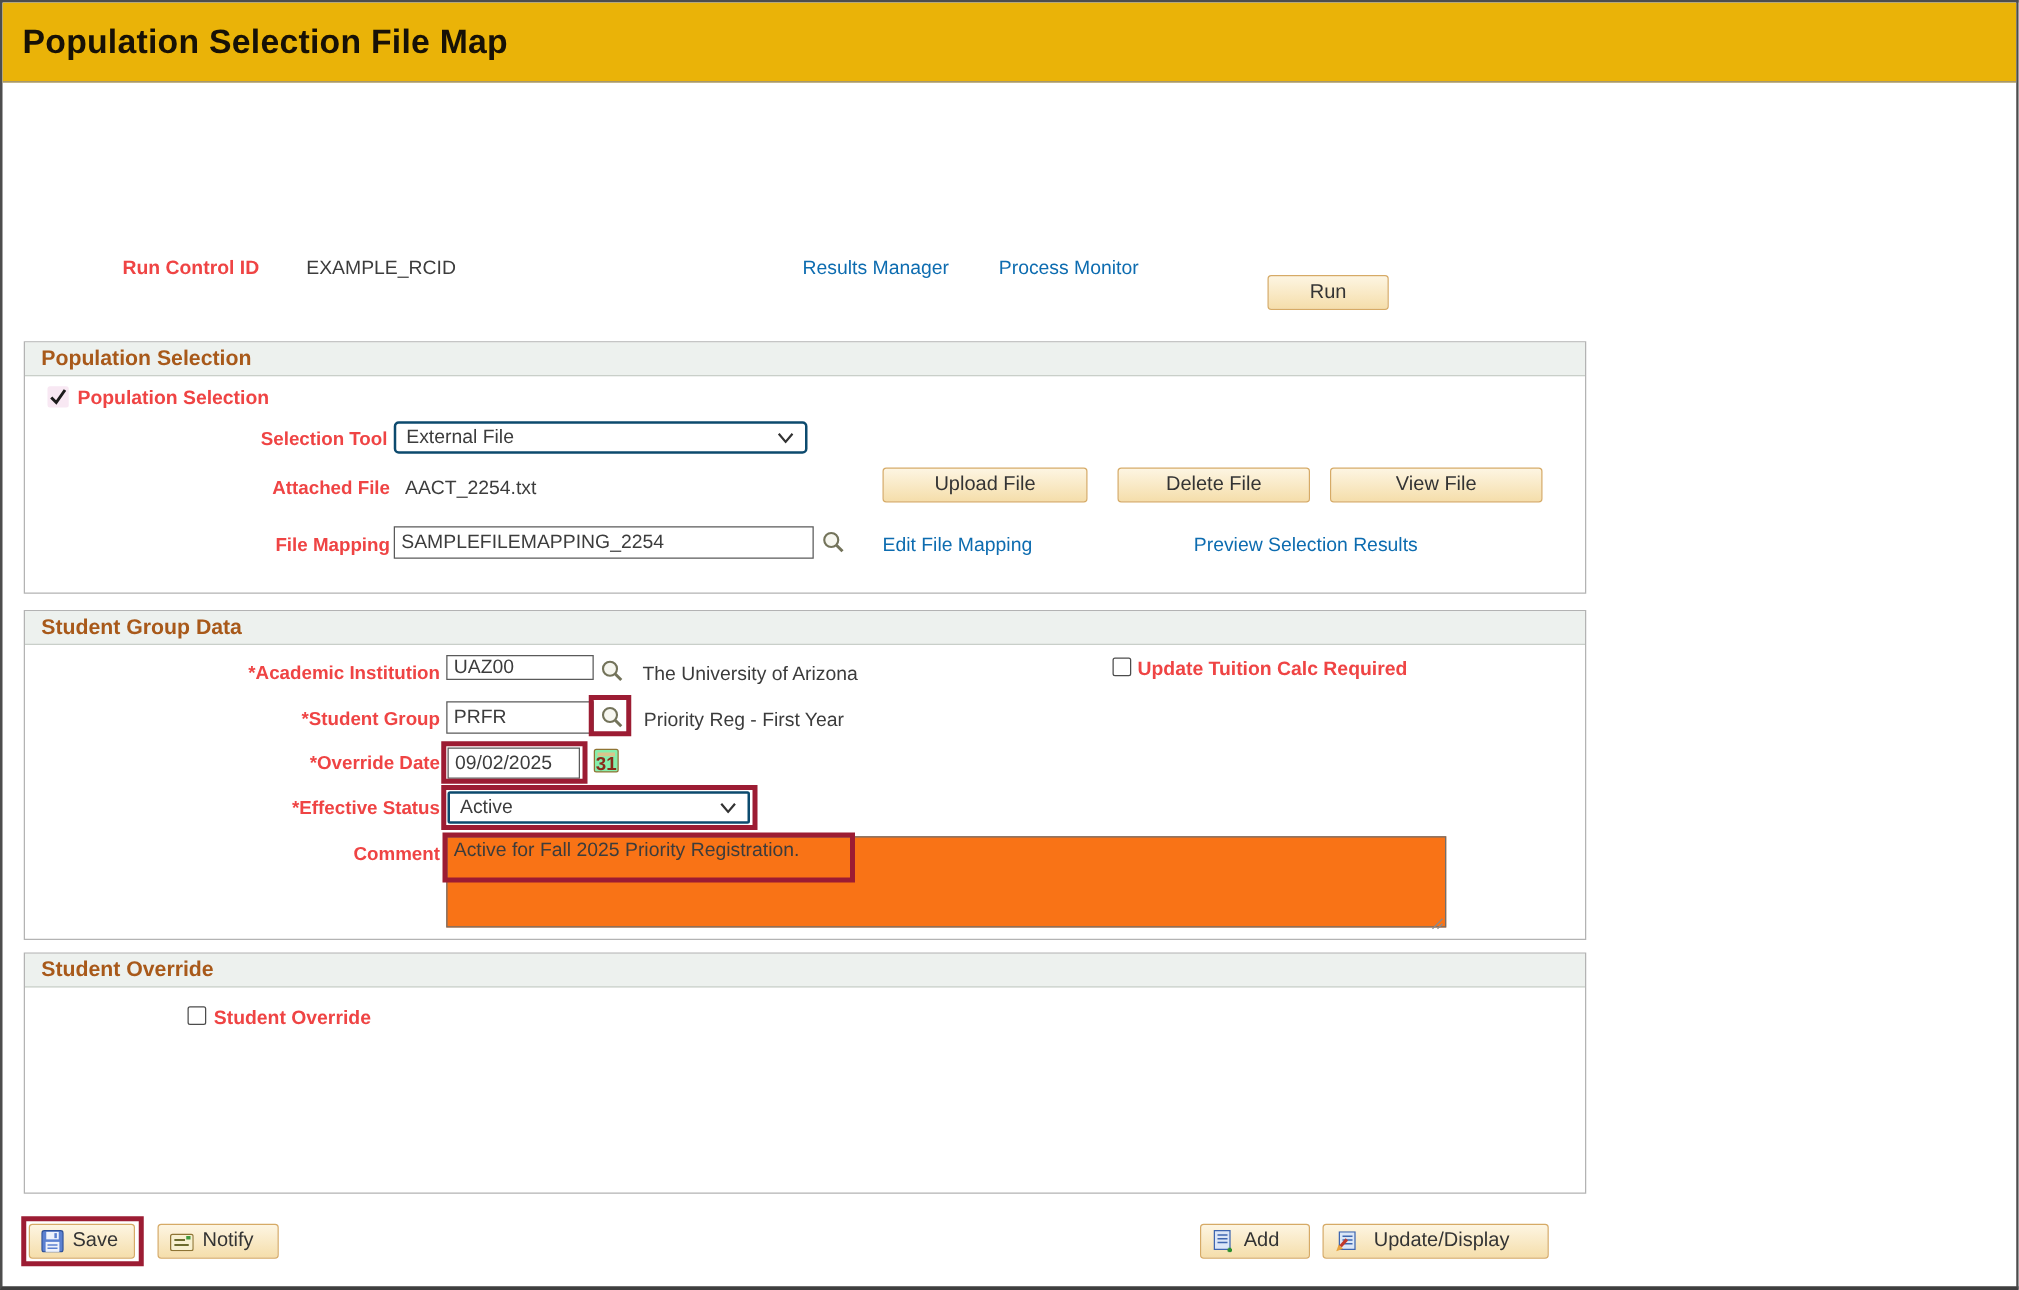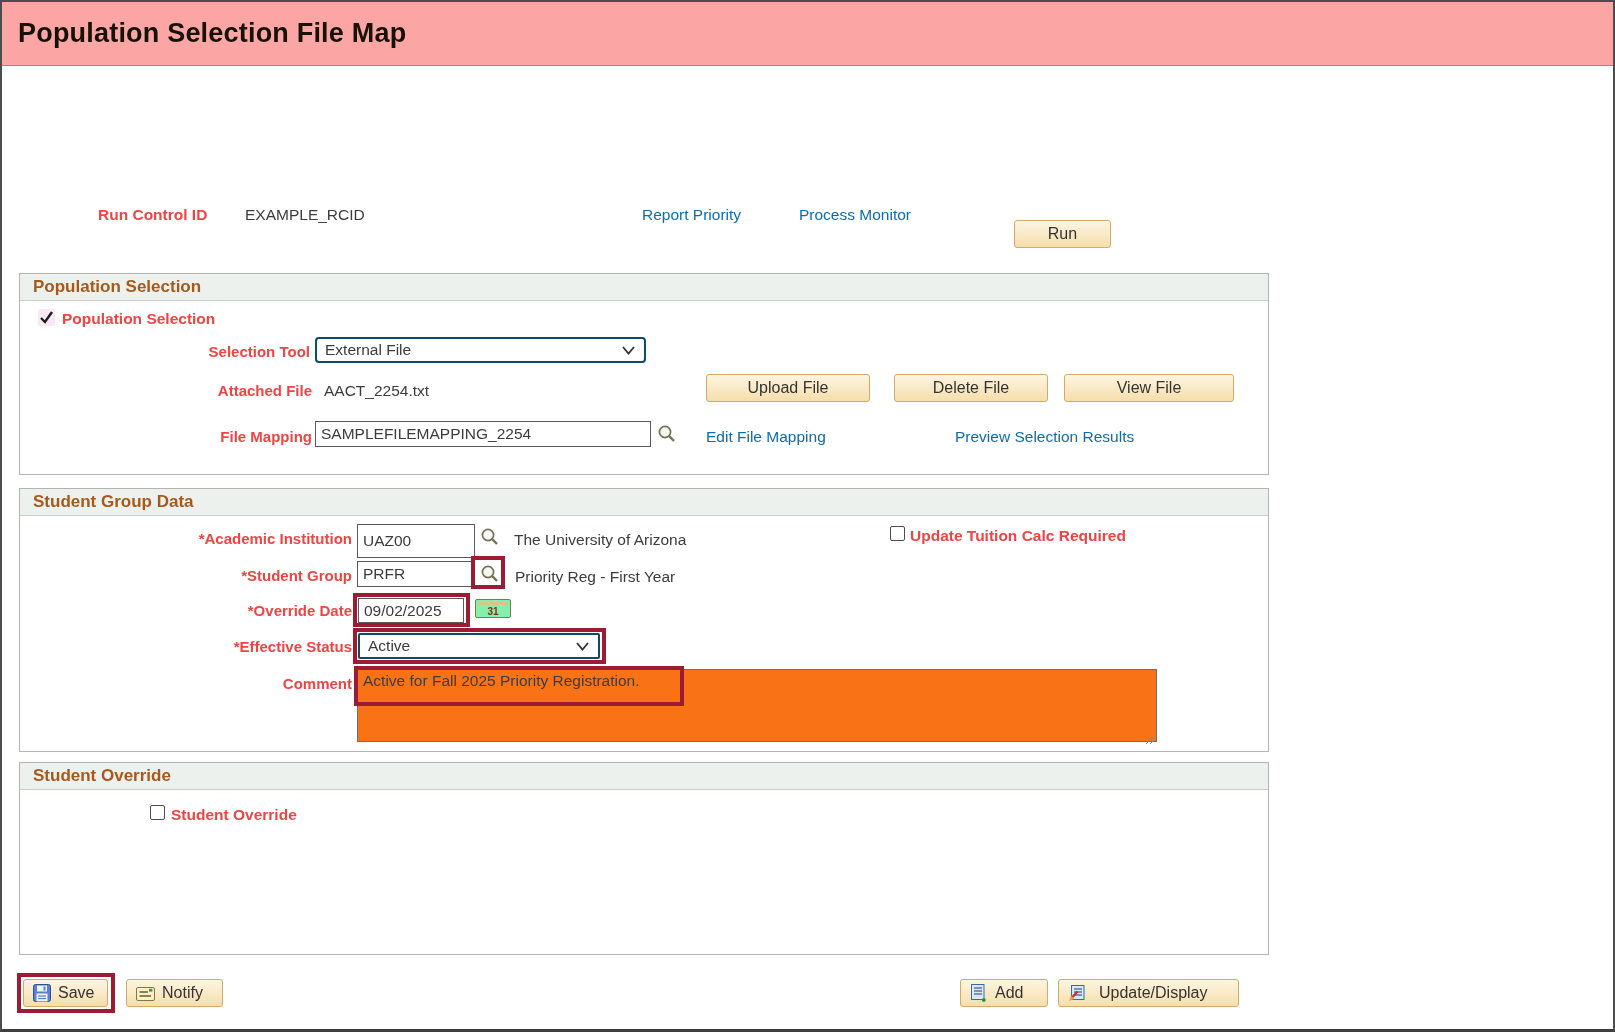--- a/index.html
+++ b/index.html
@@ -6,21 +6,21 @@
   html,body { background:#ffffff; }
   body { font-family:"Liberation Sans","DejaVu Sans",sans-serif; }
   #page {
     position:relative; width:1615px; height:1032px;
     background:#ffffff; border:2px solid #4d4d4d; border-bottom:3px solid #3f3f3f;
     overflow:hidden;
   }
   
   .titlebar {
     position:absolute; left:0; top:0; right:0; height:64px;
-    background:#fca5a5; border-bottom:1px solid #8f8f8f;
+    background:#eab308; border-bottom:1px solid #8f8f8f;
     display:flex; align-items:center; padding-left:16px;
   }
   .titlebar h1 { font-size:27px; font-weight:bold; color:#171106; letter-spacing:0.2px; }
 
   .lbl { position:absolute; font-weight:bold; font-size:15px; color:#ef4444; white-space:nowrap; }
   .lbl.r { text-align:right; }
   .val { position:absolute; font-size:15.5px; color:#3c3c3c; white-space:nowrap; }
   .link { position:absolute; font-size:15.5px; color:#0d6cb0; white-space:nowrap; cursor:pointer; text-decoration:none; }
 
   .btn {
@@ -53,24 +53,24 @@
   .cb { position:absolute; width:15px; height:15px; border:1px solid #4c4c4c; border-radius:2px; background:#fff; cursor:pointer; }
   .cb-checked {
     position:absolute; width:17px; height:17px; background:#f8e8f3; border-radius:2px;
     display:flex; align-items:center; justify-content:center; cursor:pointer;
   }
 
   .icon { display:inline-flex; flex:none; }
   .mag { position:absolute; cursor:pointer; }
 
   .cal {
-    position:absolute; width:36px; height:19px; background:#86efac;
+    position:absolute; width:20px; height:19px; background:#86efac;
     border:1px solid #8f7434; border-radius:2px; cursor:pointer;
     display:flex; align-items:flex-end; justify-content:center;
-    font-size:10px; font-weight:bold; color:#8a2a1a; line-height:11px;
+    font-size:15px; font-weight:bold; color:#8a2a1a; line-height:11px;
   }
   .cal::before { content:""; position:absolute; top:2px; left:2px; right:2px; height:3px; background:#d9c58c; }
   .cal b { position:relative; }
 
   textarea.cmt {
     position:absolute; border:1px solid #6e6e6e; background:#f97316; resize:none;
     font-family:inherit; font-size:15.5px; color:#3c3c3c; padding:2px 5px; overflow:hidden;
   }
   .resize-h { position:absolute; pointer-events:none; }
 </style>
@@ -78,21 +78,21 @@
 <body>
 
 <div id="page">
 
   <div class="titlebar">
     <h1>Population Selection File Map</h1>
   </div>
 
   <div class="lbl" style="left:96px; top:204px; font-size:15.5px;">Run Control ID</div>
   <div class="val" style="left:243px; top:204px;">EXAMPLE_RCID</div>
-  <a class="link" style="left:640px; top:204px;">Report Priority</a>
+  <a class="link" style="left:640px; top:204px;">Results Manager</a>
   <a class="link" style="left:797px; top:204px;">Process Monitor</a>
   <button class="btn" style="left:1012px; top:197px; width:97px;margin-top:21px;">Run</button>
 
   <div class="section" style="top:271px; height:202px;">
     <div class="sec-h">
       <span>Population Selection</span>
     </div>
   </div>
 
   <div class="cb-checked" style="left:36px; top:307px;">
@@ -131,21 +131,21 @@
   <a class="link" style="left:704px; top:426px;">Edit File Mapping</a>
   <a class="link" style="left:953px; top:426px;">Preview Selection Results</a>
 
   <div class="section" style="top:486px; height:264px;">
     <div class="sec-h">
       <span>Student Group Data</span>
     </div>
   </div>
 
   <div class="lbl r" style="left:40px; top:528px; width:310px;">*Academic Institution</div>
-  <input class="tin" style="left: 355px; top: 522px; width: 118px; height: 34px;" value="UAZ00">
+  <input class="tin" style="left: 355px; top: 522px; width: 118px; height: 20px;" value="UAZ00">
   <span class="mag" style="left:478px; top:525px;">
     <svg width="19" height="19" viewBox="0 0 19 19">
         <circle cx="8" cy="8" r="5.6" fill="#f7f7f0" stroke="#73735a" stroke-width="1.7"></circle>
         <line x1="12.2" y1="12.2" x2="17" y2="17" stroke="#73735a" stroke-width="2.4"></line>
       </svg>
   </span>
   <div class="val" style="left:512px; top:529px;">The University of Arizona</div>
   <div class="cb" style="left:888px; top:524px;"></div>
   <div class="lbl" style="left:908px; top:525px; font-size:15.5px;">Update Tuition Calc Required</div>
 

